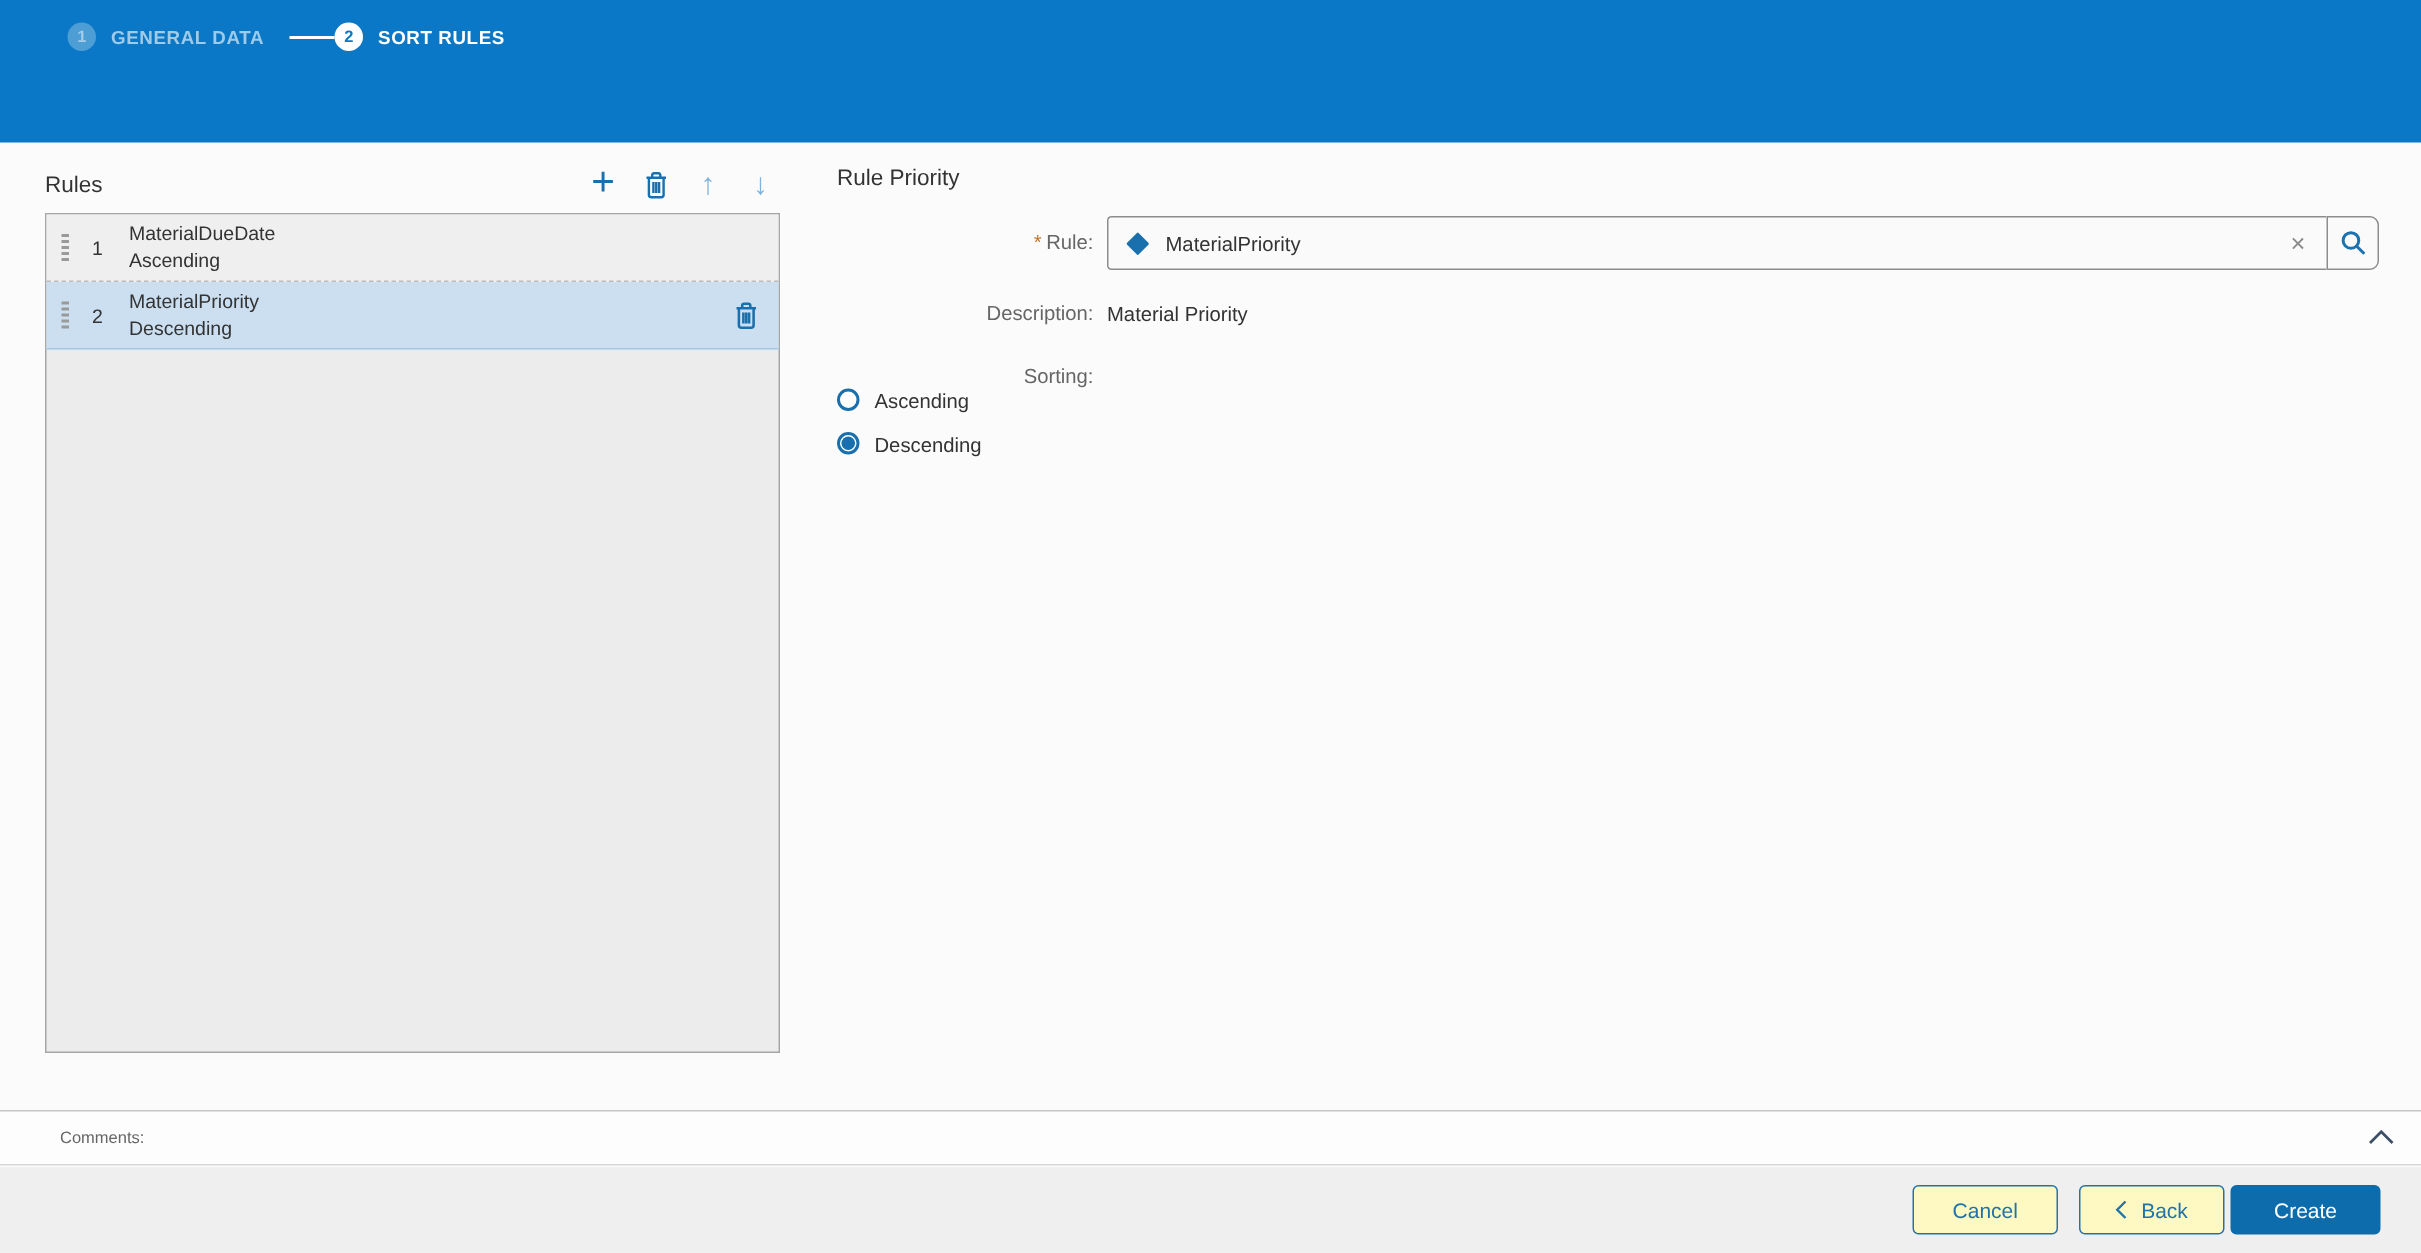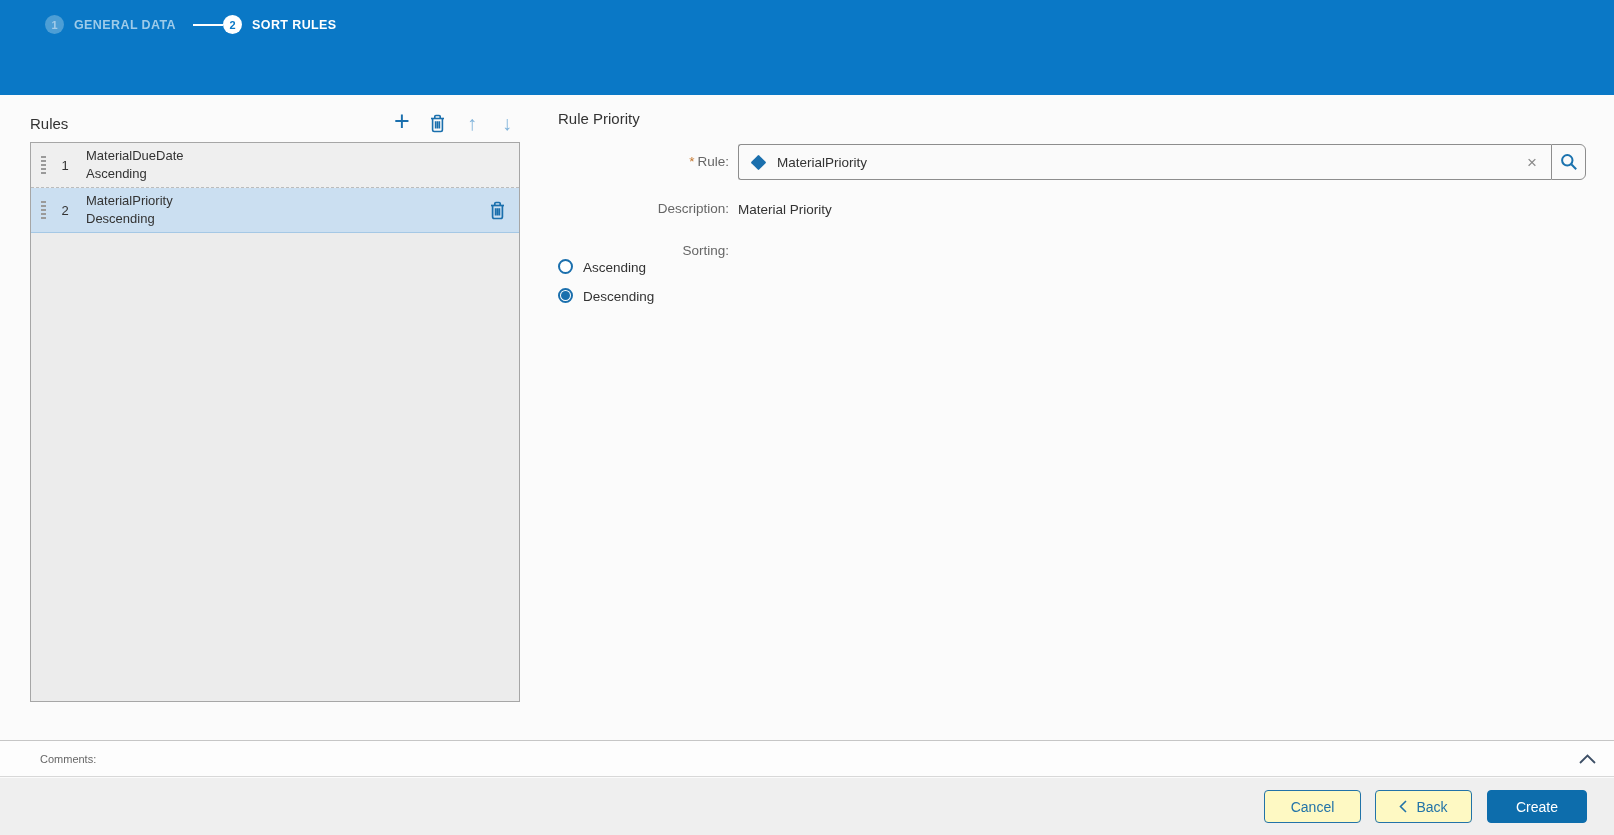--- a/index.html
+++ b/index.html
@@ -64,21 +64,21 @@
 
   
   .comments-bar { position:absolute; left:0; right:0; top:740px; height:37px; background:#fdfdfd; border-top:1px solid #c6c6c6; border-bottom:1px solid #d8d8d8; display:flex; align-items:center; justify-content:space-between; padding:0 18px 0 40px; cursor:pointer; }
   .comments-label { font-size:11px; color:#666; }
 
   
   .footer { position:absolute; left:0; right:0; top:778px; bottom:0; background:#efefef; display:flex; align-items:center; justify-content:flex-end; padding-right:27px; }
   .btn { height:33px; border-radius:4px; font-size:14px; font-family:inherit; display:flex; align-items:center; justify-content:center; cursor:pointer; }
   .btn-outline { width:97px; background:#fef9c3; border:1px solid #2273a8; color:#2273a8; }
   .btn-back { width:97px; margin-left:14px; gap:9px; }
-  .btn-primary { width:100px; margin-left:15px; background:#0d6dac; border:1px solid #0d6dac; color:#fff; }
+  .btn-primary { width:100px; margin-left:4px; background:#0d6dac; border:1px solid #0d6dac; color:#fff; }
 </style>
 </head>
 <body>
 
 <div class="app">
 
   <div class="header">
     <div class="stepper">
       <div class="step step1">
         <span class="step-circle">1</span>

